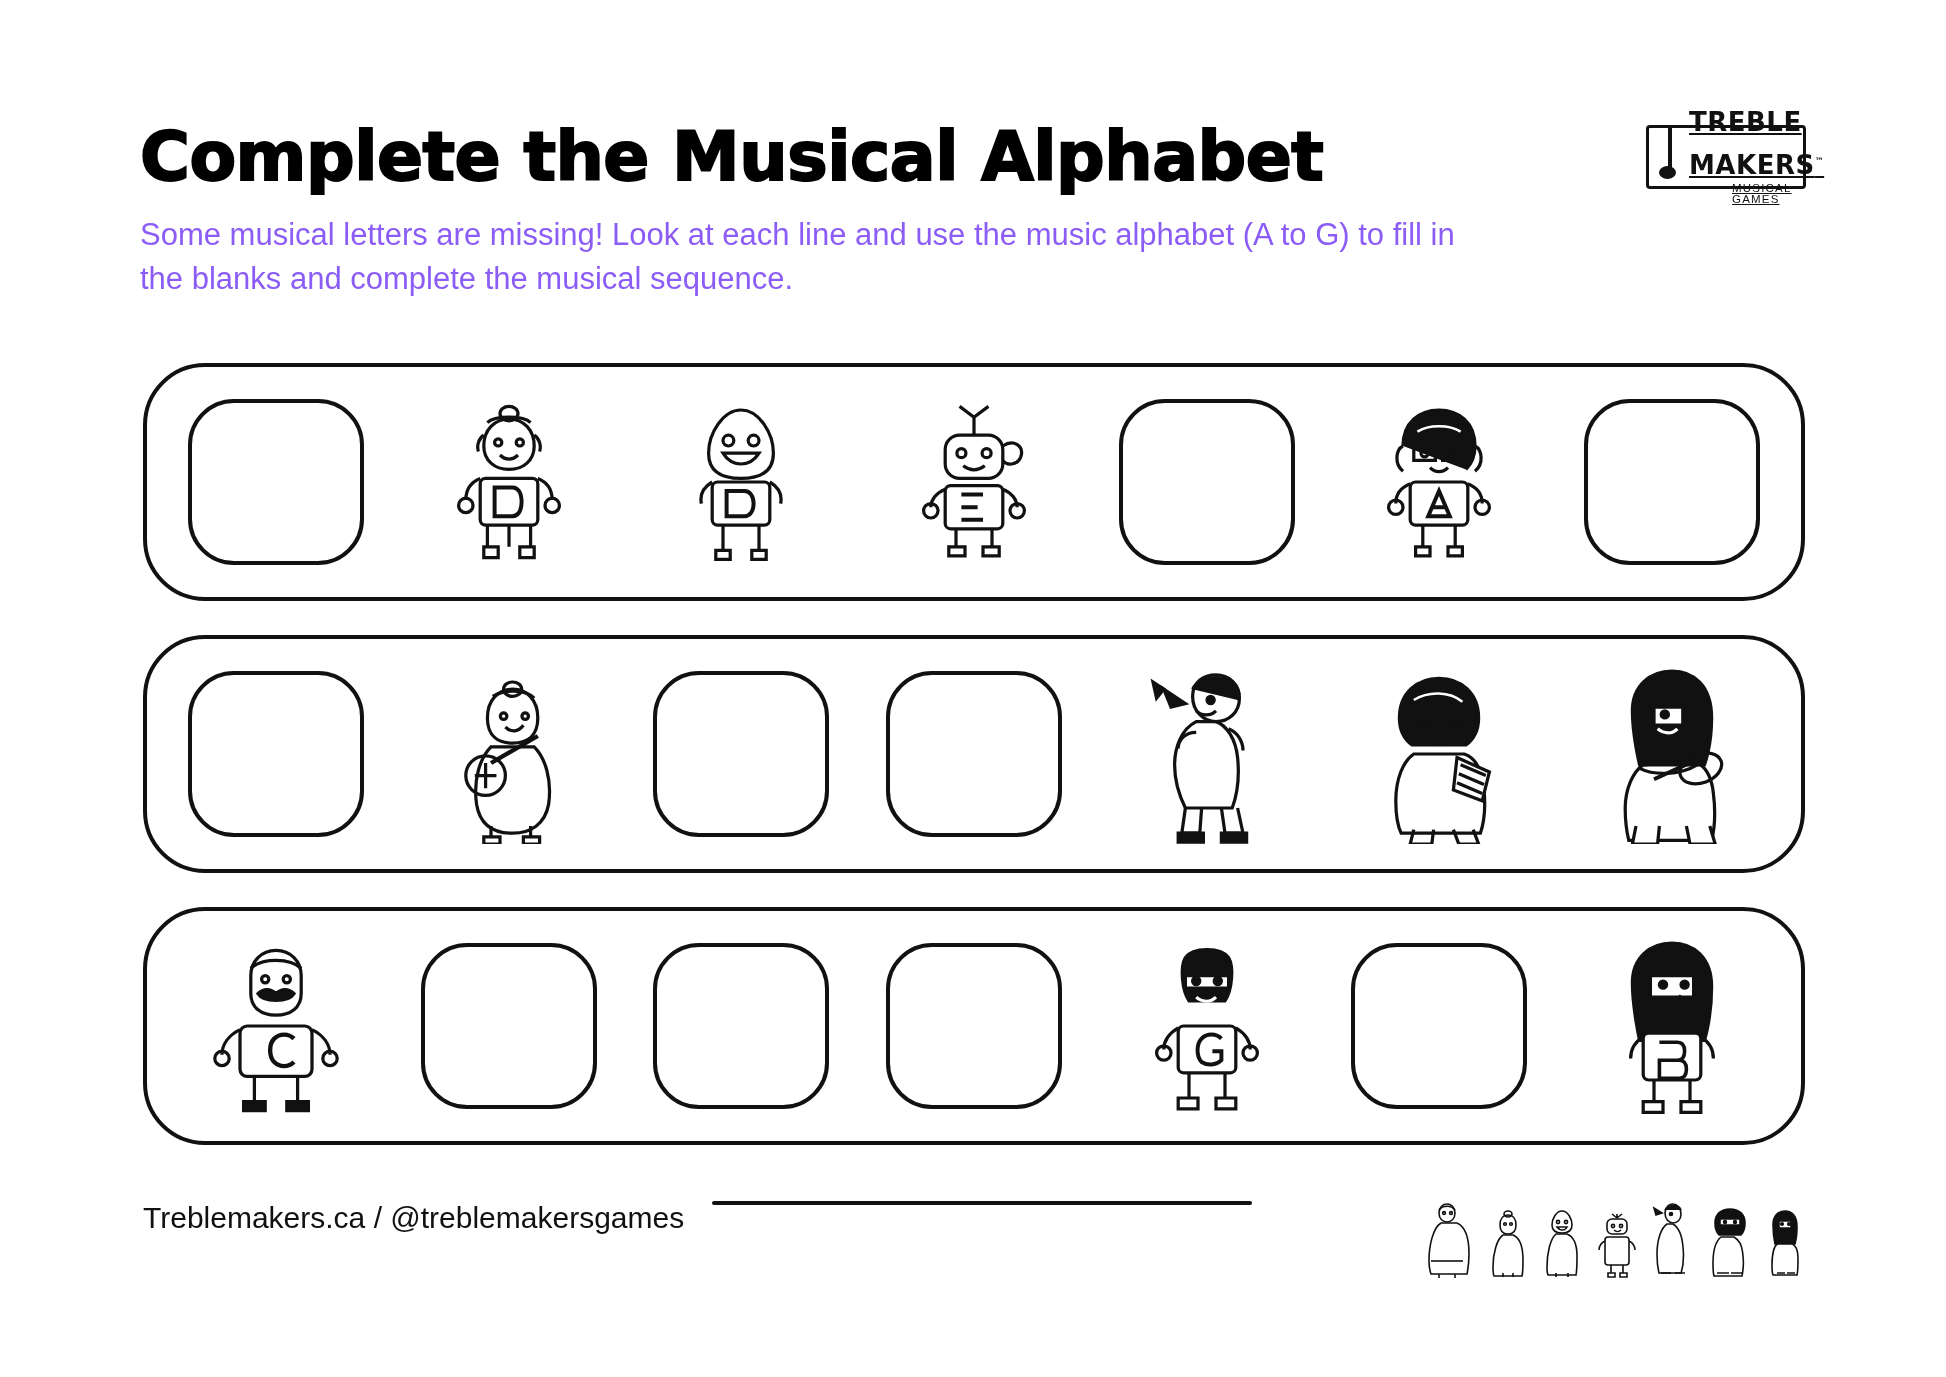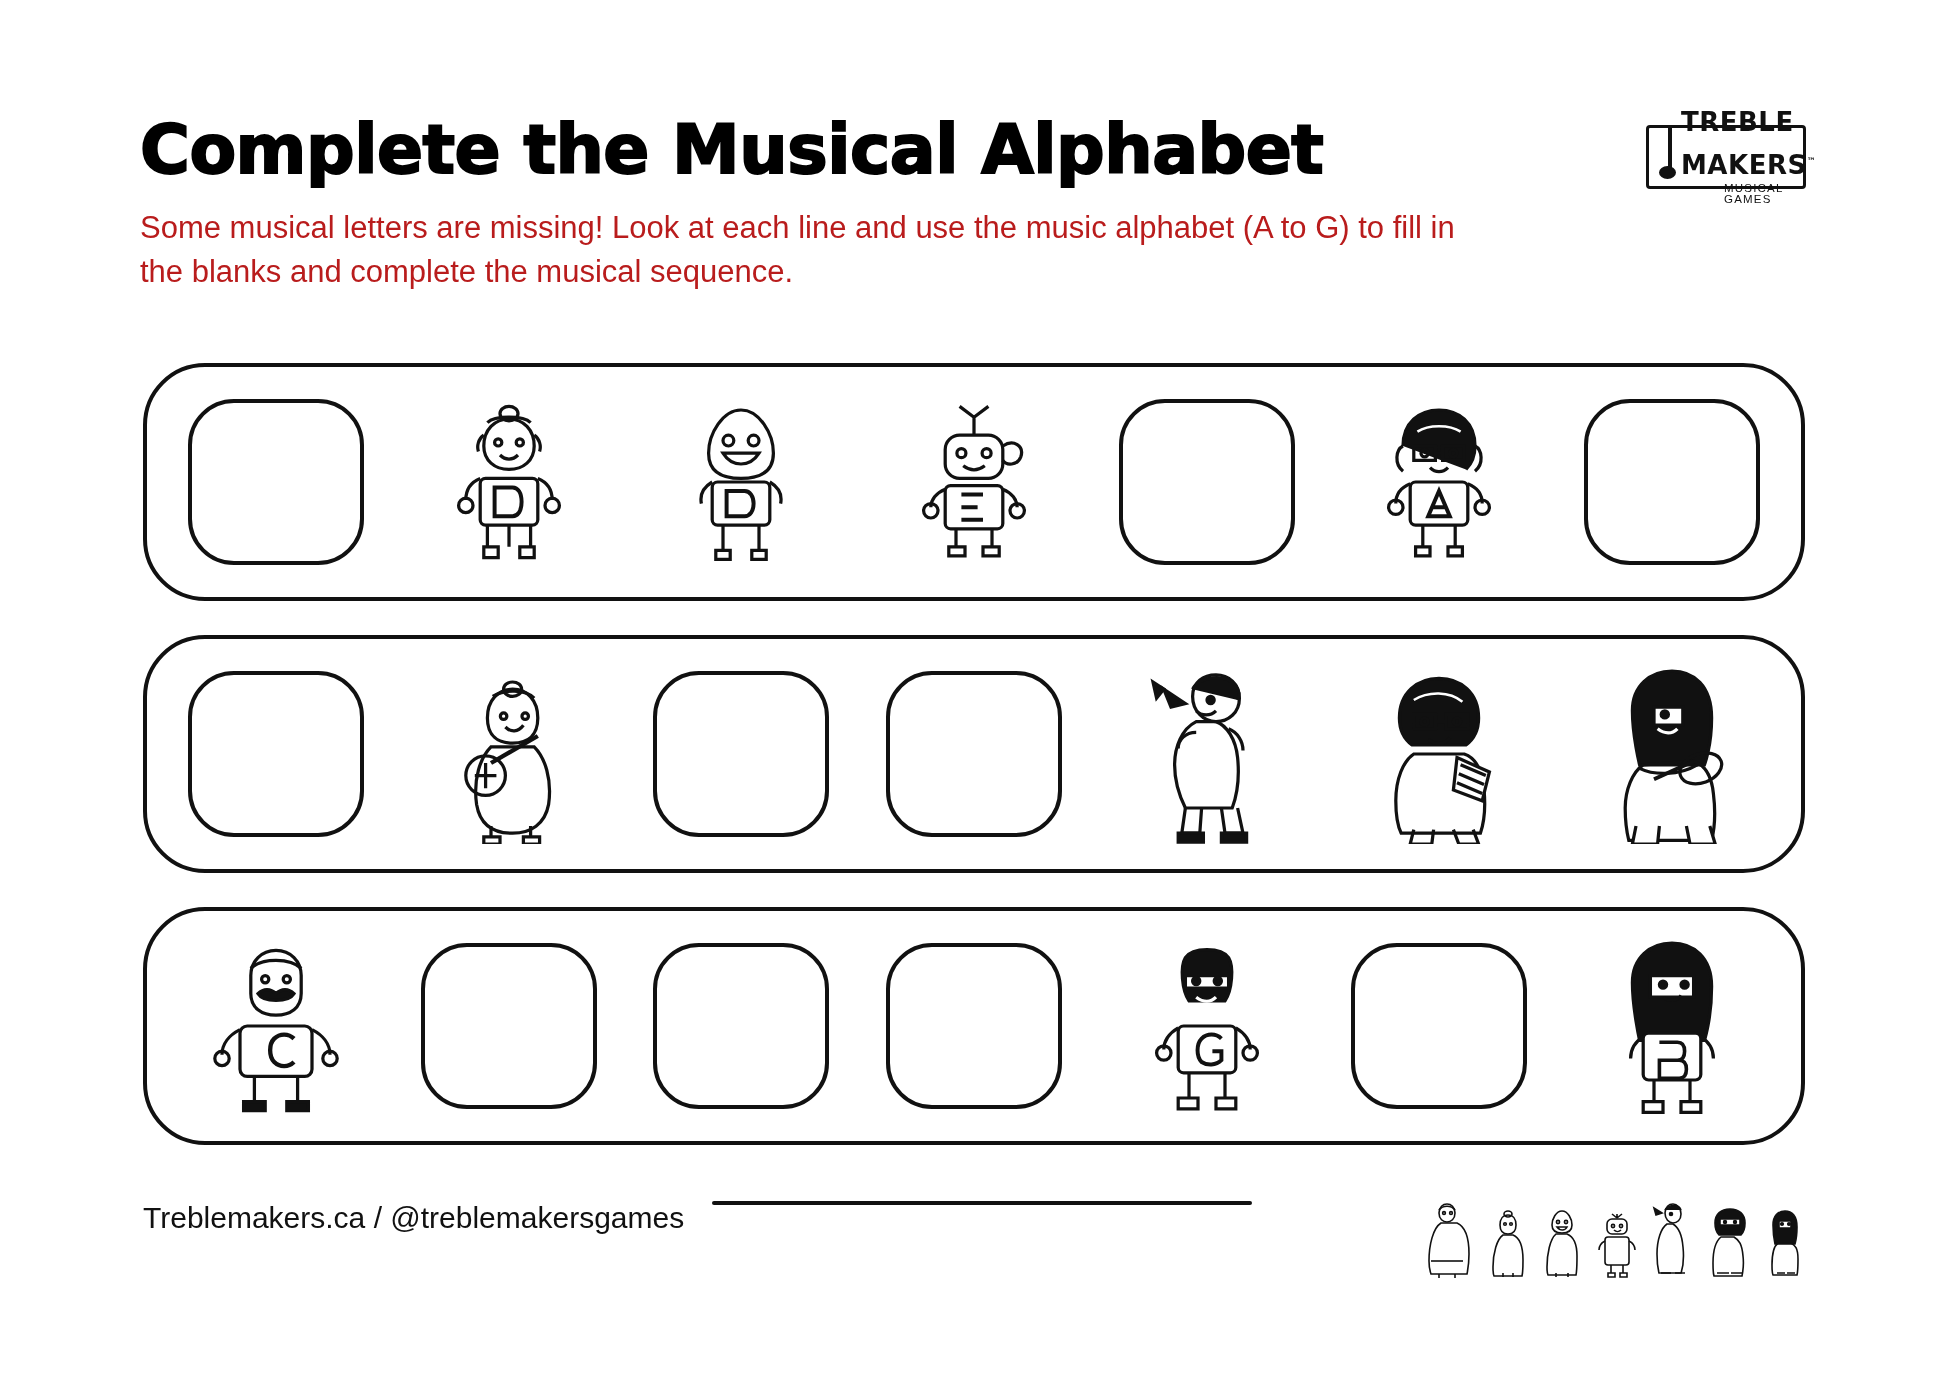--- a/index.html
+++ b/index.html
@@ -18,56 +18,57 @@
   .page {
     position: absolute;
     inset: 0;
     padding: 0;
   }
 
   
   .header {
     position: absolute;
     left: 140px;
-    top: 116px;
+    top: 123px;
     width: 1520px;
   }
   .title {
     font-family: "DejaVu Sans", sans-serif;
     font-weight: 700;
     font-size: 68px;
     letter-spacing: -0.5px;
     line-height: 1.0;
     margin: 0;
     color: #000;
     -webkit-text-stroke: 2px #000;
   }
   .subtitle {
     margin: 22px 0 0 0;
     font-size: 31px;
     line-height: 1.42;
-    color: #b91c1c;
+    color: #8b5cf6;
     max-width: 1360px;
     font-weight: 400;
   }
 
   
   .logo {
     position: absolute;
     right: 140px;
     top: 125px;
     width: 160px;
     height: 64px;
     border: 3px solid #111;
     border-radius: 4px;
     display: flex;
     align-items: center;
     padding-left: 10px;
     box-sizing: border-box;
-    gap: 0;
+    gap: 8px;
+    text-decoration: underline;
   }
   .logo-note {
     width: 22px;
     height: 58px;
     position: relative;
     flex: 0 0 auto;
   }
   .logo-note::before {
     content: "";
     position: absolute;

